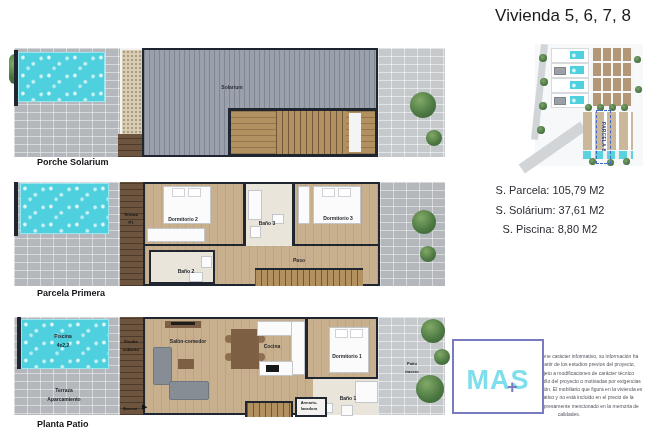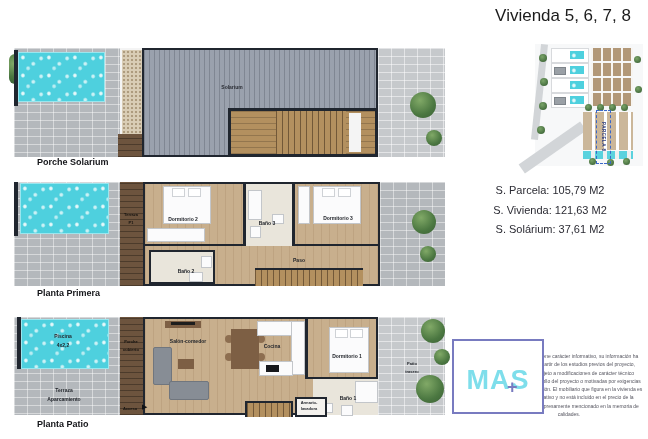--- a/index.html
+++ b/index.html
@@ -145,21 +145,21 @@
     <span class="rl" style="left:169px; top:34px">Dormitorio 2</span>
     <span class="rl" style="left:253px; top:38px">Baño 3</span>
     <span class="rl" style="left:324px; top:33px">Dormitorio 3</span>
     <span class="rl" style="left:172px; top:86px">Baño 2</span>
     <span class="rl" style="left:285px; top:75px">Paso</span>
 
     <div class="abs pavers" style="left:366px; top:0; width:65px; height:104px"></div>
     <div class="abs tree" style="left:398px; top:28px; width:24px; height:24px"></div>
     <div class="abs tree" style="left:406px; top:64px; width:16px; height:16px"></div>
   </div>
-  <div class="plan-name" style="left:37px; top:288px">Planta Primera</div>
+  <div class="plan-name" style="left:37px; top:288px">Parcela Primera</div>
 
   <div class="abs" style="left:14px; top:317px; width:431px; height:98px">
     <div class="abs pavers" style="left:0; top:0; width:106px; height:98px"></div>
     <div class="abs wall" style="left:3px; top:0; width:4px; height:52px"></div>
     <div class="abs pool" style="left:7px; top:2px; width:86px; height:48px"></div>
     <span class="rl" style="left:49px; top:16px">Piscina</span>
     <span class="rl" style="left:49px; top:25px">4x2,2</span>
     <span class="rl" style="left:50px; top:70px">Terraza</span>
     <span class="rl" style="left:50px; top:79px">Aparcamiento</span>
 
@@ -257,22 +257,22 @@
     </div>
     <div class="sp-tree" style="left:54px; top:114px; width:7px; height:7px"></div>
     <div class="sp-tree" style="left:72px; top:115px; width:7px; height:7px"></div>
     <div class="sp-tree" style="left:88px; top:114px; width:7px; height:7px"></div>
     <div class="sp-tree" style="left:99px; top:12px; width:7px; height:7px"></div>
     <div class="sp-tree" style="left:100px; top:42px; width:7px; height:7px"></div>
   </div>
 
   <div class="meas">
     <div>S. Parcela: 105,79 M2</div>
-    <div>S. Vivienda: 121,63 M2</div>
     <div>S. Solárium: 37,61 M2</div>
+    <div>S. Piscina: 8,80 M2</div>
   </div>
 
   <div class="disclaimer">El presente plano tiene carácter informativo, su información ha sido elaborada a partir de los estudios previos del proyecto, pudiendo estar sujeto a modificaciones de carácter técnico derivadas del desarrollo del proyecto o motivadas por exigencias técnicas de su ejecución. El mobiliario que figura en la vivienda es meramente decorativo y no está incluido en el precio de la vivienda, salvo lo expresamente mencionado en la memoria de calidades.</div>
   <div class="logo-box">
     <div class="logo-mas">MAS</div>
     <div class="logo-plus">+</div>
   </div>
 
 </div>
 

